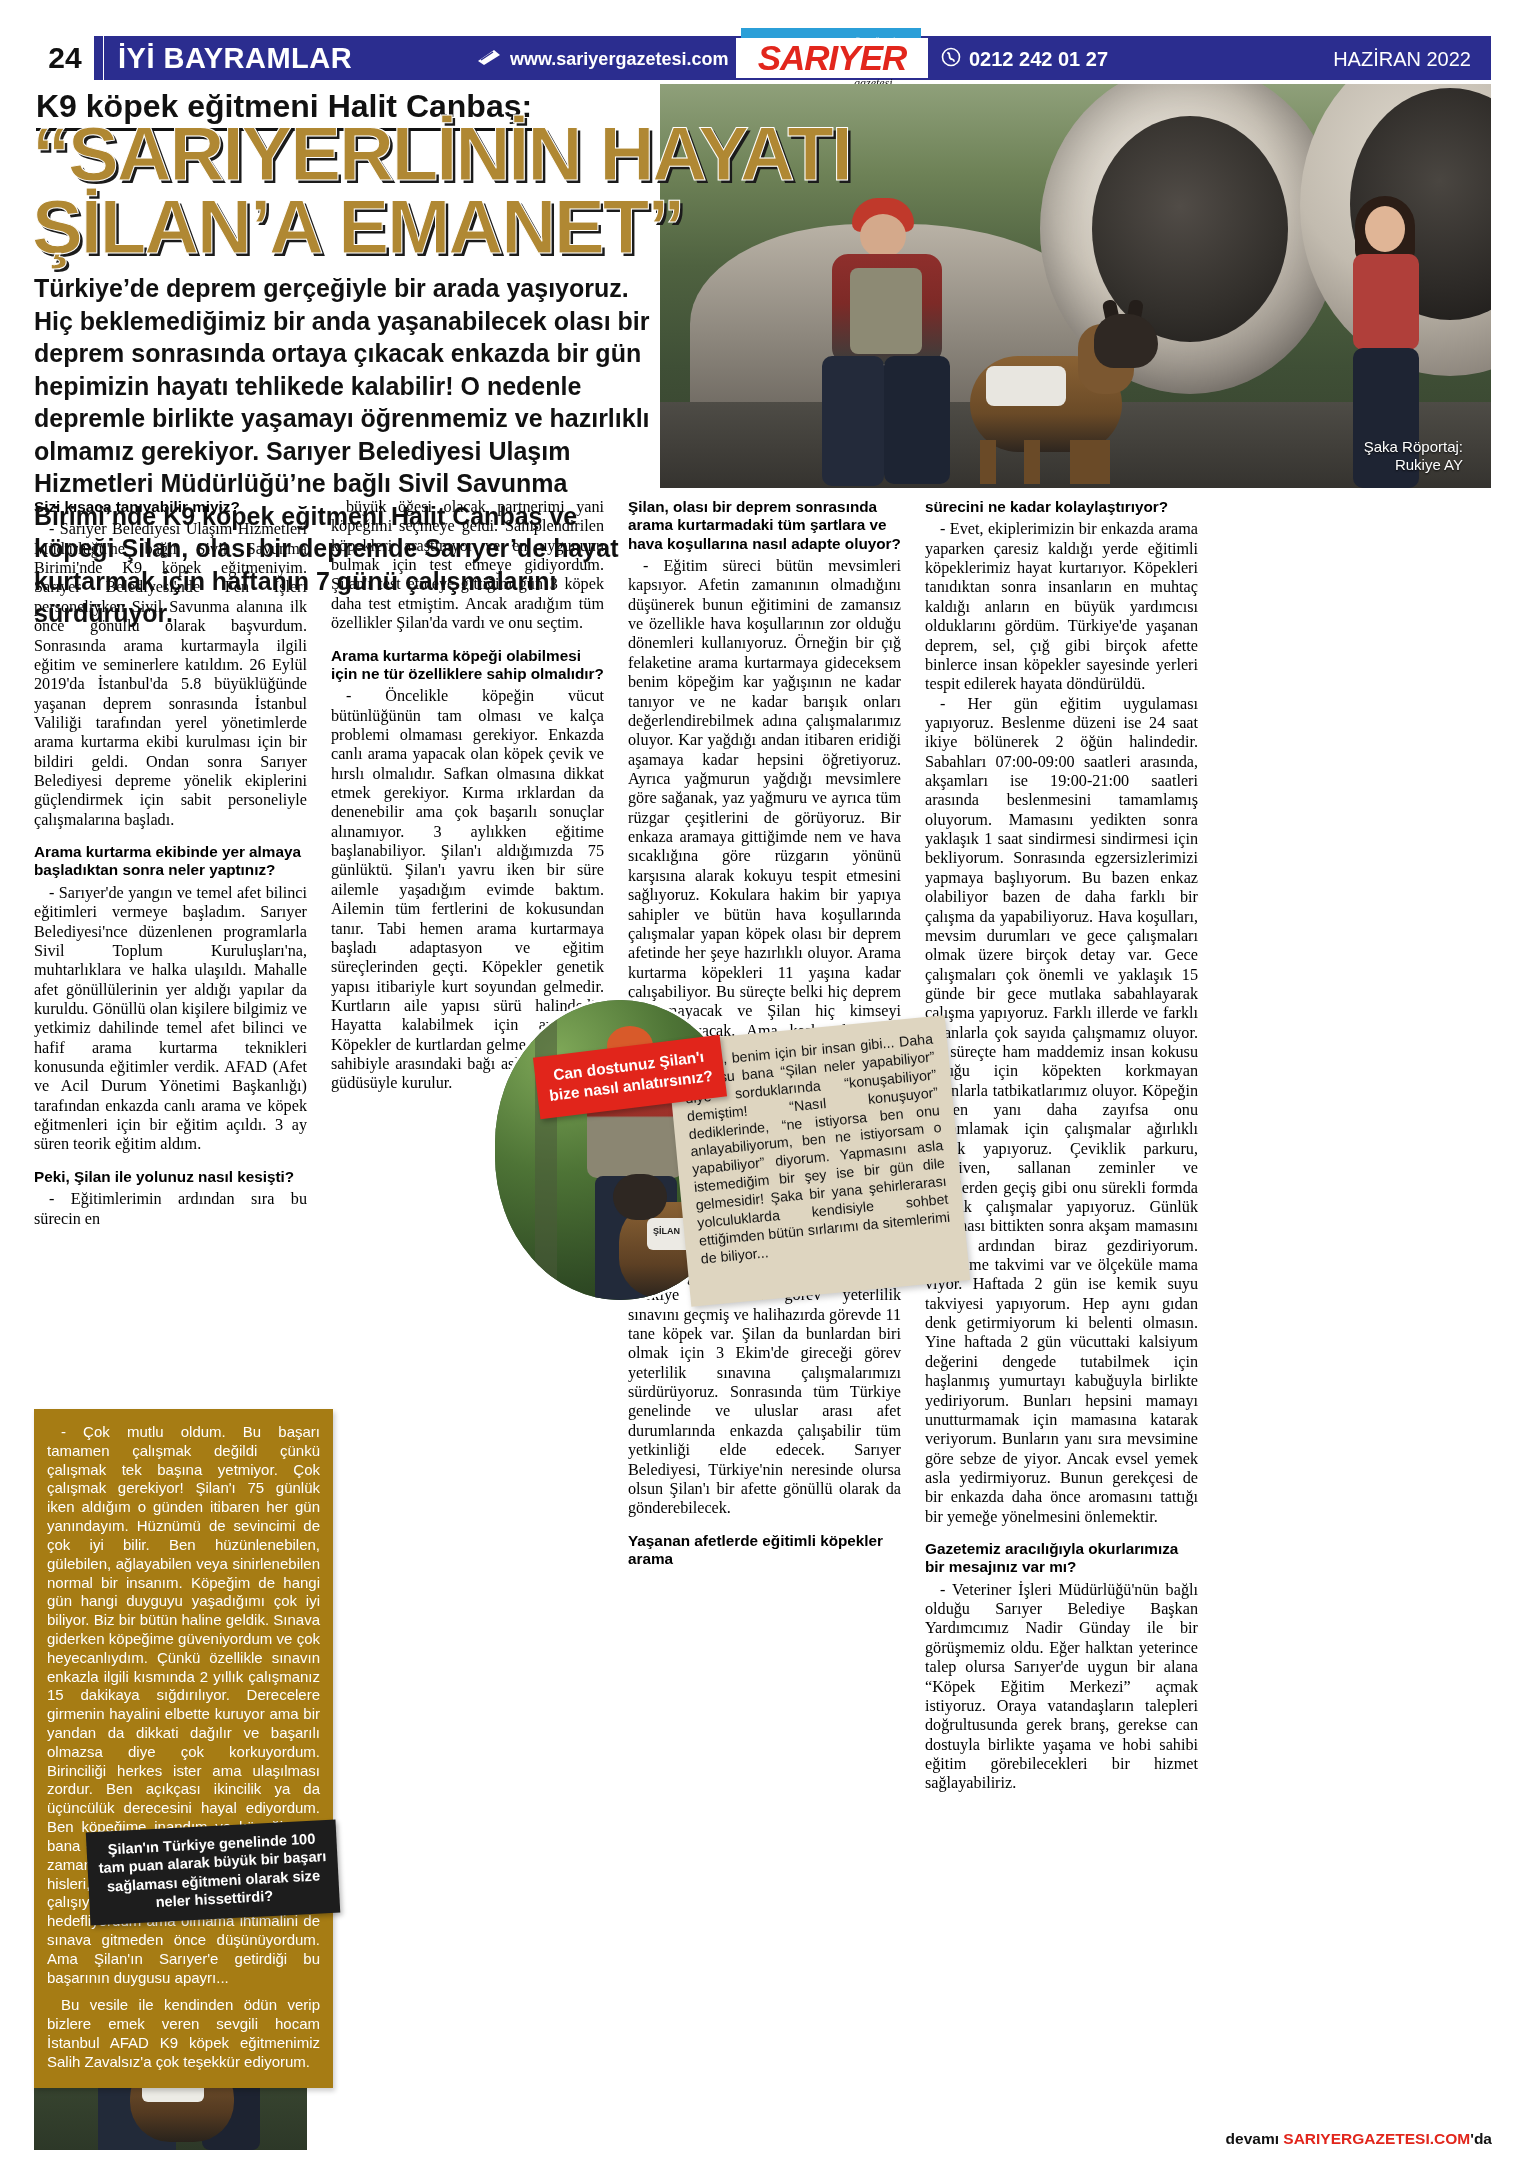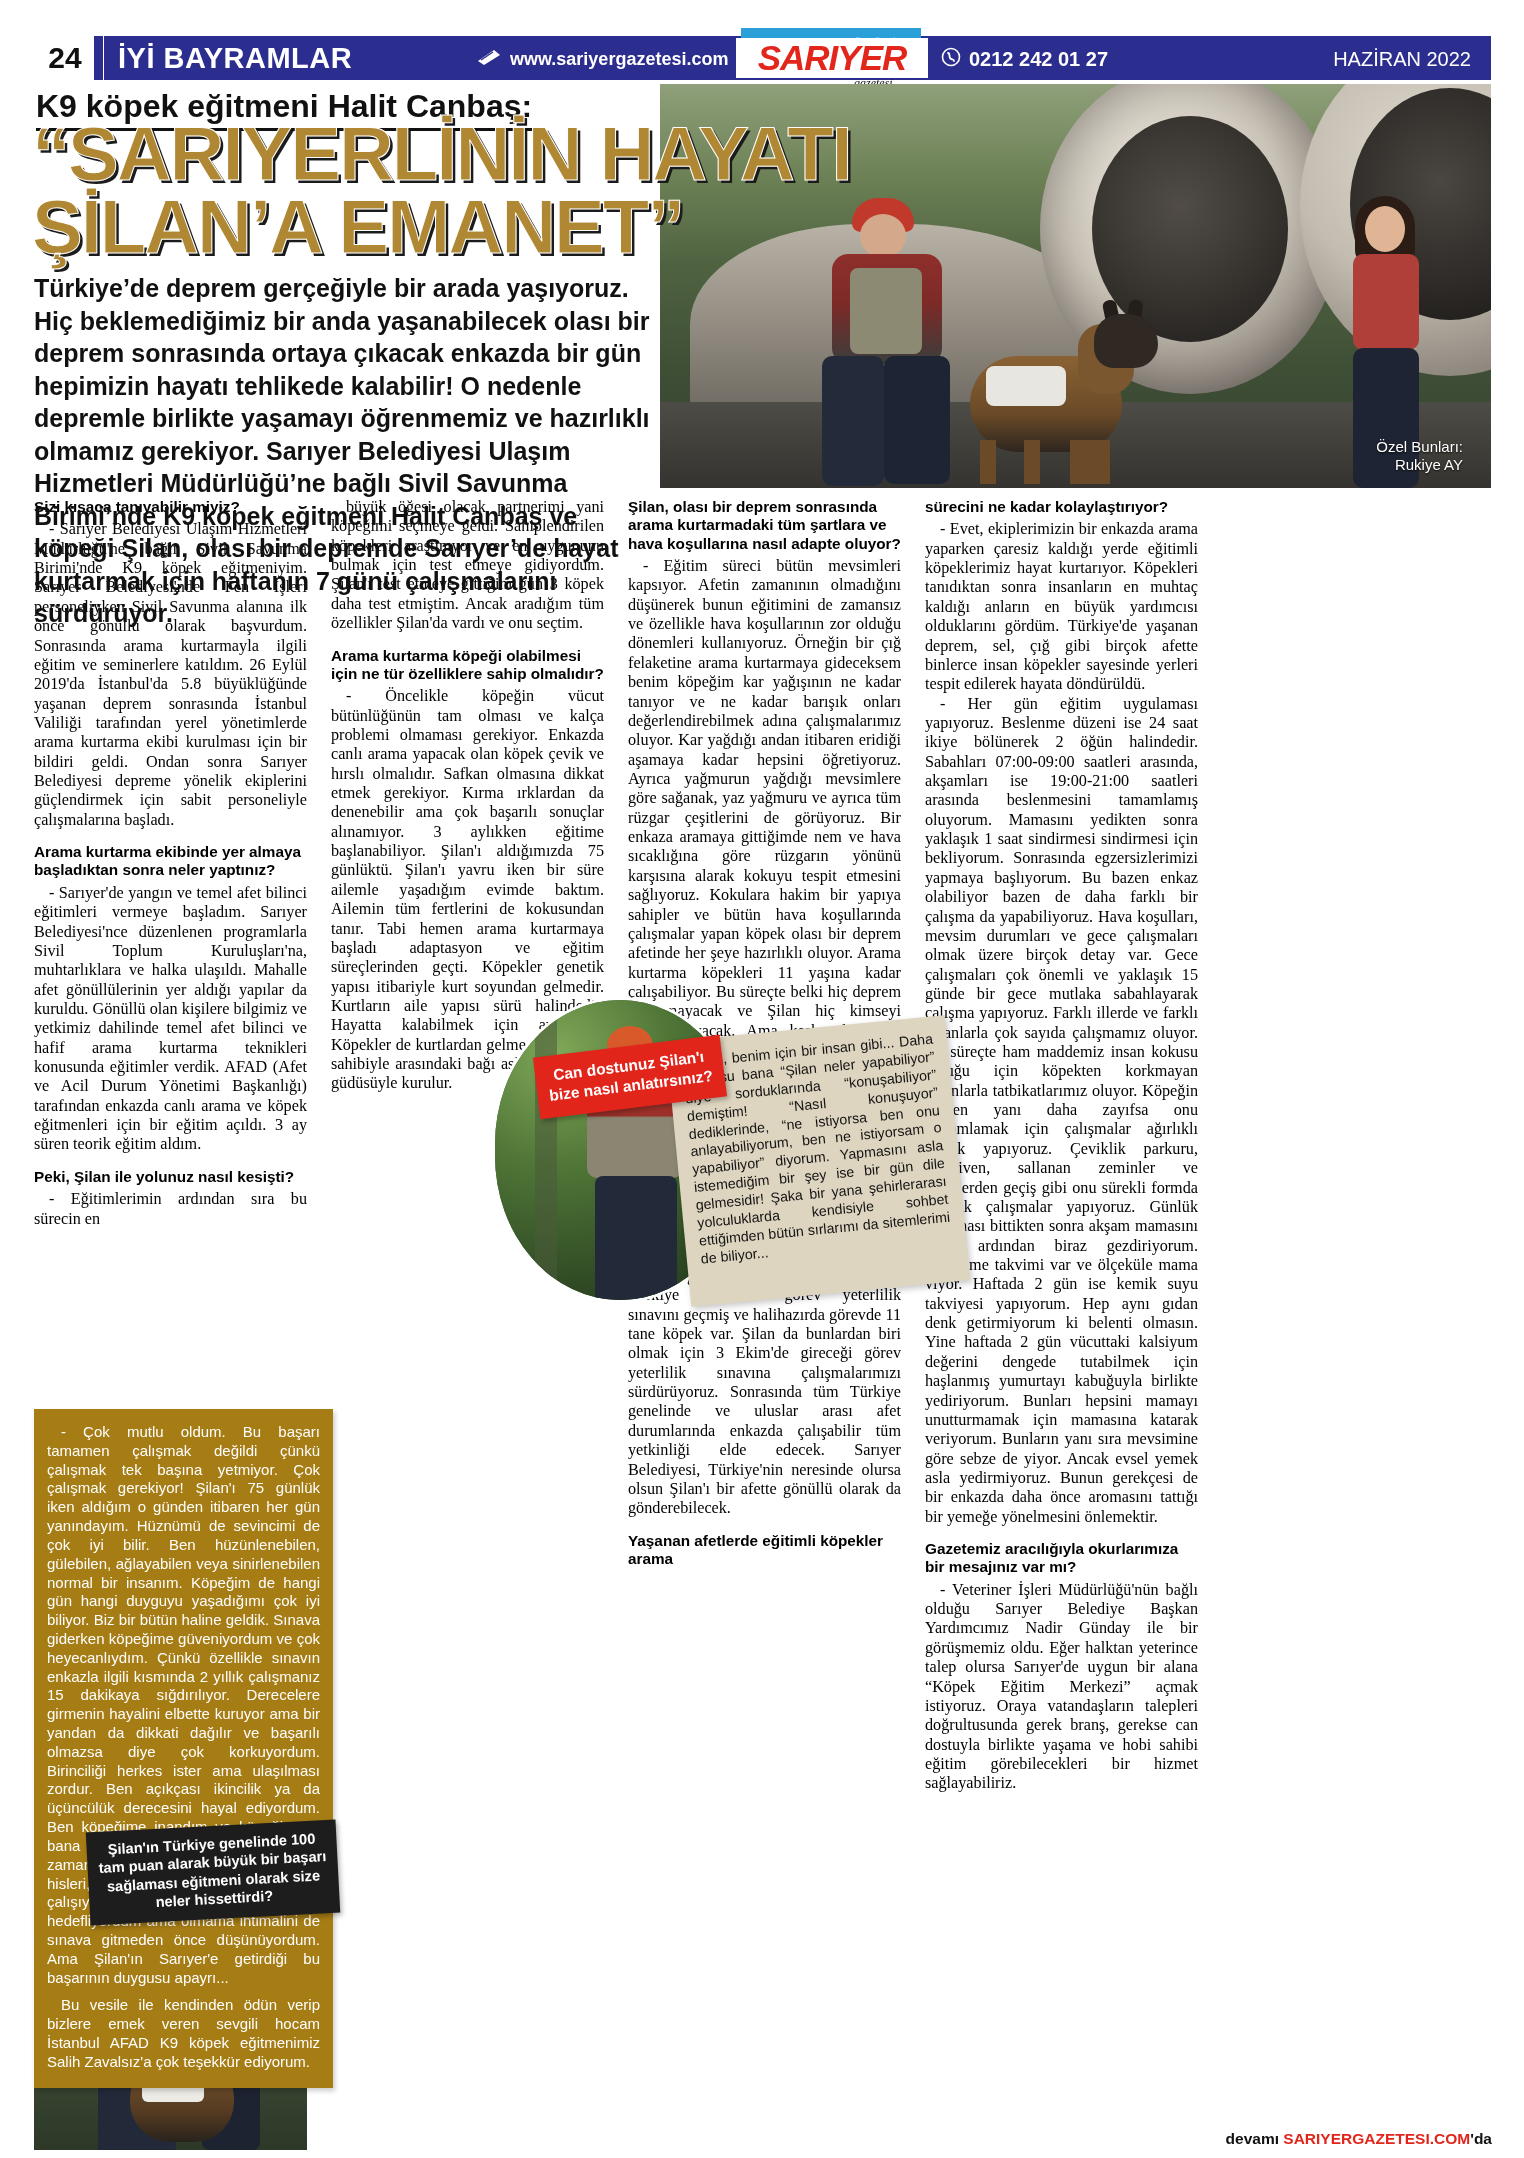--- a/index.html
+++ b/index.html
@@ -228,21 +228,21 @@
       <div class="vest2"></div>
       <div class="legs"></div>
   </div>
   <div class="woman">
     <div class="hair"></div>
       <div class="hd"></div>
       <div class="tors"></div>
       <div class="pants"></div>
   </div>
   <div class="hero-credit">
-    <div>Özel Bunları:</div>
+    <div>Şaka Röportaj:</div>
     <div>Rukiye AY</div>
   </div>
 </div>
 
 <div class="kicker">K9 köpek eğitmeni Halit Canbaş:</div>
 <div class="bigtitle">
   <div>“SARIYERLİNİN HAYATI</div>
   <div>ŞİLAN’A EMANET”</div>
 </div>
 
@@ -284,20 +284,26 @@
 
 <div class="photo-oval">
   <div class="bg"></div>
     <div class="trunk"></div>
   <div class="p-man">
     <div class="h"></div>
       <div class="f"></div>
       <div class="t"></div>
       <div class="l"></div>
   </div>
+  <div class="p-dog">
+    <div class="b"></div>
+      <div class="hh"></div>
+      <div class="v"></div>
+      <div class="vt">ŞİLAN</div>
+  </div>
 </div>
 
 <div class="photo-rect">
   <div class="bg"></div>
     <div class="wall"></div>
   <div class="m2">
     <div class="h"></div>
       <div class="f"></div>
       <div class="t"></div>
       <div class="l"></div>

